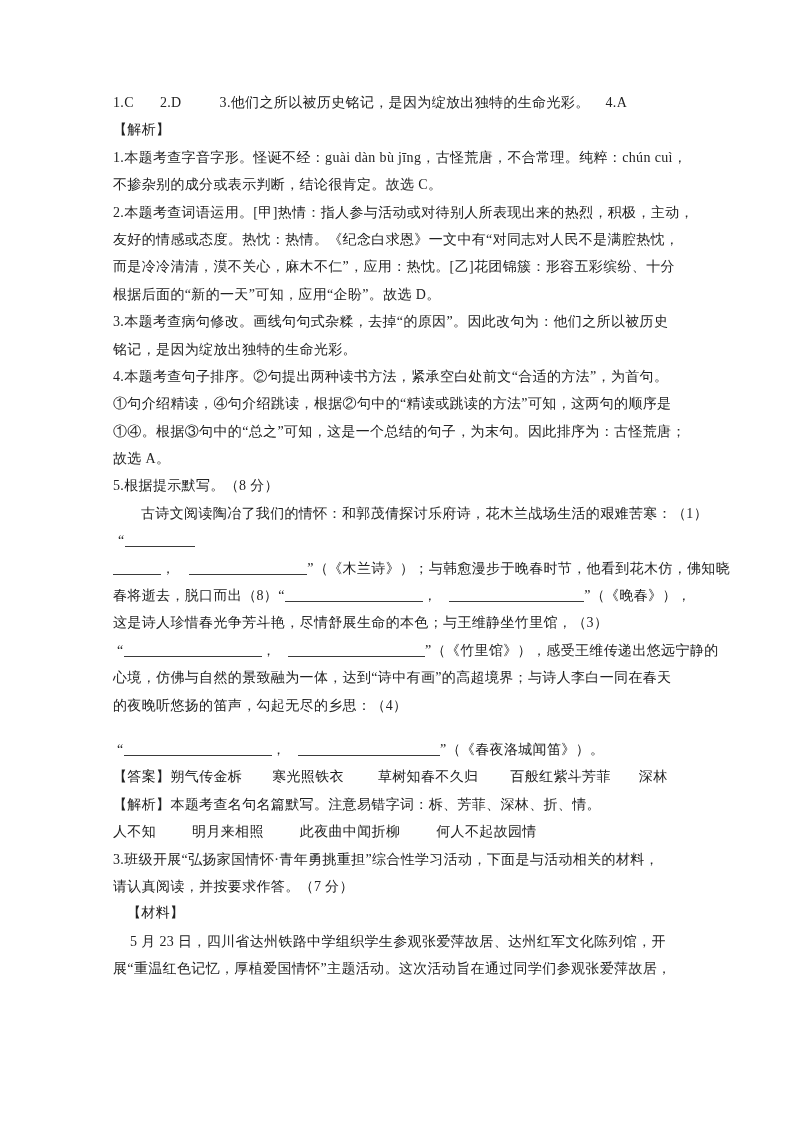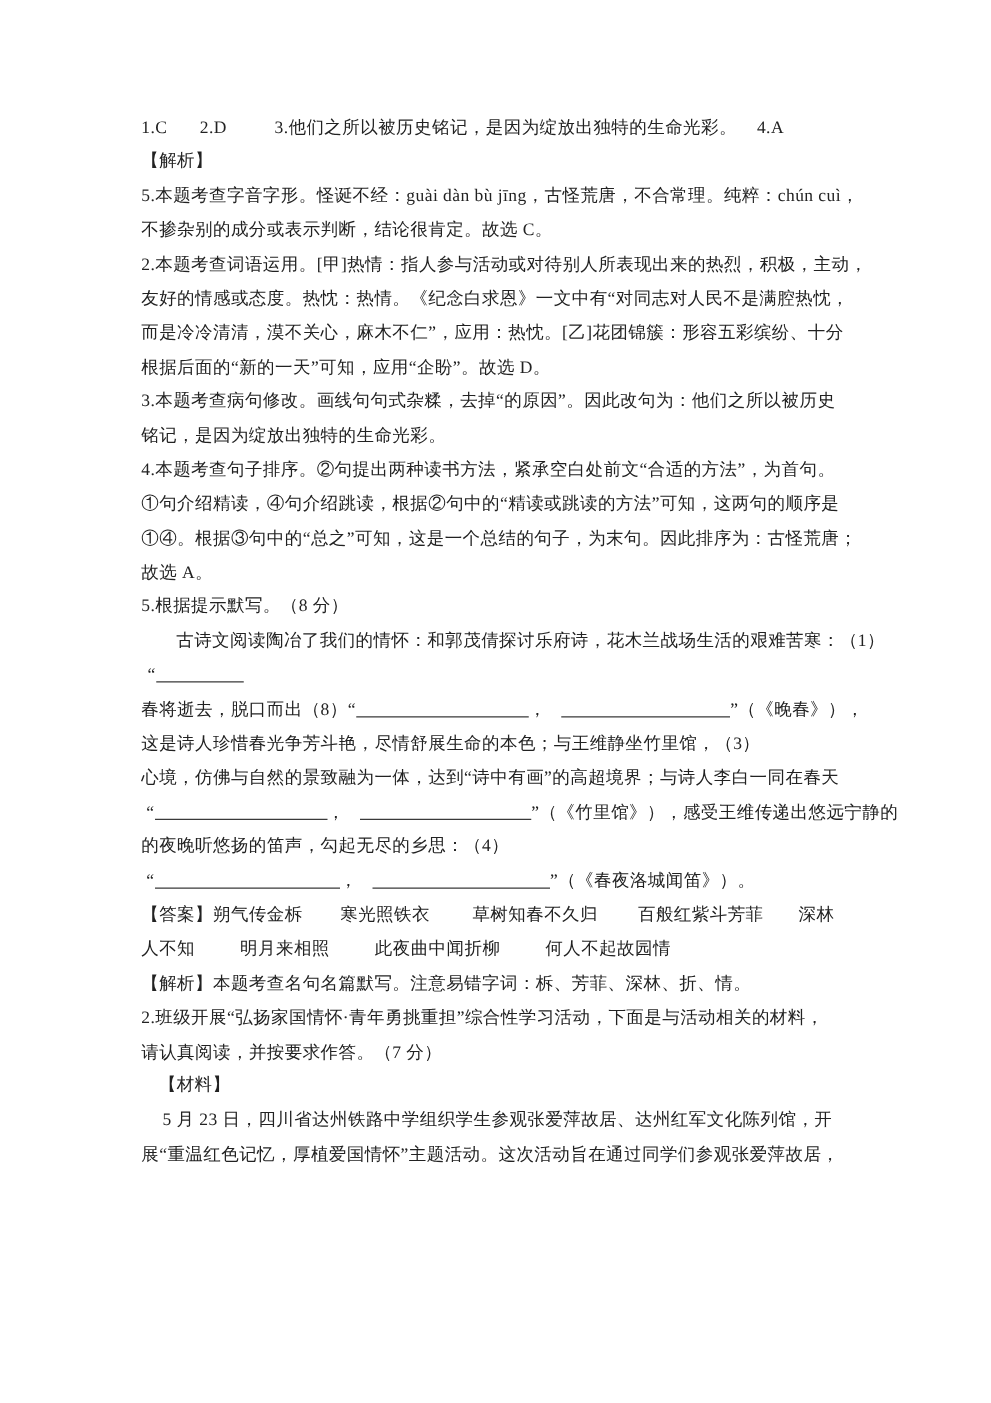--- a/index.html
+++ b/index.html
@@ -37,43 +37,44 @@
     border-bottom: 1px solid #3a3a3a;
   }
 </style>
 </head>
 <body>
 
 <div class="page">
   <div class="doc-body">
       <div class="line"><span>1.C</span><span class="gap" style="width: 26px;"></span><span>2.D</span><span class="gap" style="width: 38px;"></span><span>3.他们之所以被历史铭记，是因为绽放出独特的生命光彩。</span><span class="gap" style="width: 16px;"></span><span>4.A</span></div>
       <div class="line"><span>【解析】</span></div>
-      <div class="line"><span>5.本题考查字音字形。怪诞不经：guài dàn bù jīng，古怪荒唐，不合常理。纯粹：chún cuì，</span></div>
+      <div class="line"><span>1.本题考查字音字形。怪诞不经：guài dàn bù jīng，古怪荒唐，不合常理。纯粹：chún cuì，</span></div>
       <div class="line"><span>不掺杂别的成分或表示判断，结论很肯定。故选 C。</span></div>
       <div class="line"><span>2.本题考查词语运用。[甲]热情：指人参与活动或对待别人所表现出来的热烈，积极，主动，</span></div>
       <div class="line"><span>友好的情感或态度。热忱：热情。《纪念白求恩》一文中有“对同志对人民不是满腔热忱，</span></div>
       <div class="line"><span>而是冷冷清清，漠不关心，麻木不仁”，应用：热忱。[乙]花团锦簇：形容五彩缤纷、十分</span></div>
       <div class="line"><span>根据后面的“新的一天”可知，应用“企盼”。故选 D。</span></div>
       <div class="line"><span>3.本题考查病句修改。画线句句式杂糅，去掉“的原因”。因此改句为：他们之所以被历史</span></div>
       <div class="line"><span>铭记，是因为绽放出独特的生命光彩。</span></div>
       <div class="line"><span>4.本题考查句子排序。②句提出两种读书方法，紧承空白处前文“合适的方法”，为首句。</span></div>
       <div class="line"><span>①句介绍精读，④句介绍跳读，根据②句中的“精读或跳读的方法”可知，这两句的顺序是</span></div>
       <div class="line"><span>①④。根据③句中的“总之”可知，这是一个总结的句子，为末句。因此排序为：古怪荒唐；</span></div>
       <div class="line"><span>故选 A。</span></div>
       <div class="line"><span>5.根据提示默写。（8 分）</span></div>
       <div class="line" style="padding-left: 28px;"><span>古诗文阅读陶冶了我们的情怀：和郭茂倩探讨乐府诗，花木兰战场生活的艰难苦寒：（1）</span></div>
       <div class="line" style="padding-left: 5px;"><span>“</span><span class="blank" style="width: 70px;"></span></div>
+      <div class="line"><span class="blank" style="width: 48px;"></span><span>，</span><span class="gap" style="width: 14px;"></span><span class="blank" style="width: 118px;"></span><span>”（《木兰诗》）；与韩愈漫步于晚春时节，他看到花木仿，佛知晓</span></div>
       <div class="line"><span>春将逝去，脱口而出（8）“</span><span class="blank" style="width: 138px;"></span><span>，</span><span class="gap" style="width: 12px;"></span><span class="blank" style="width: 135px;"></span><span>”（《晚春》），</span></div>
       <div class="line"><span>这是诗人珍惜春光争芳斗艳，尽情舒展生命的本色；与王维静坐竹里馆，（3）</span></div>
+      <div class="line" style="padding-left: 4px;"><span>“</span><span class="blank" style="width: 138px;"></span><span>，</span><span class="gap" style="width: 12px;"></span><span class="blank" style="width: 137px;"></span><span>”（《竹里馆》），感受王维传递出悠远宁静的</span></div>
       <div class="line"><span>心境，仿佛与自然的景致融为一体，达到“诗中有画”的高超境界；与诗人李白一同在春天</span></div>
-      <div class="line" style="padding-left: 4px;"><span>“</span><span class="blank" style="width: 138px;"></span><span>，</span><span class="gap" style="width: 12px;"></span><span class="blank" style="width: 137px;"></span><span>”（《竹里馆》），感受王维传递出悠远宁静的</span></div>
       <div class="line"><span>的夜晚听悠扬的笛声，勾起无尽的乡思：（4）</span></div>
-      <div class="line" style="padding-left: 4px;"><span>“</span><span class="blank" style="width: 148px;"></span><span>，</span><span class="gap" style="width: 12px;"></span><span class="blank" style="width: 142px;"></span><span>”（《春夜洛城闻笛》）。</span></div>
+      <div class="line" style="padding-left: 4px; margin-top: 17px;"><span>“</span><span class="blank" style="width: 148px;"></span><span>，</span><span class="gap" style="width: 12px;"></span><span class="blank" style="width: 142px;"></span><span>”（《春夜洛城闻笛》）。</span></div>
       <div class="line"><span>【答案】朔气传金柝</span><span class="gap" style="width: 30px;"></span><span>寒光照铁衣</span><span class="gap" style="width: 34px;"></span><span>草树知春不久归</span><span class="gap" style="width: 32px;"></span><span>百般红紫斗芳菲</span><span class="gap" style="width: 28px;"></span><span>深林</span></div>
+      <div class="line"><span>【解析】本题考查名句名篇默写。注意易错字词：柝、芳菲、深林、折、情。</span></div>
       <div class="line"><span>人不知</span><span class="gap" style="width: 36px;"></span><span>明月来相照</span><span class="gap" style="width: 36px;"></span><span>此夜曲中闻折柳</span><span class="gap" style="width: 36px;"></span><span>何人不起故园情</span></div>
-      <div class="line"><span>【解析】本题考查名句名篇默写。注意易错字词：柝、芳菲、深林、折、情。</span></div>
-      <div class="line"><span>2.班级开展“弘扬家国情怀·青年勇挑重担”综合性学习活动，下面是与活动相关的材料，</span></div>
+      <div class="line"><span>3.班级开展“弘扬家国情怀·青年勇挑重担”综合性学习活动，下面是与活动相关的材料，</span></div>
       <div class="line"><span>请认真阅读，并按要求作答。（7 分）</span></div>
       <div class="line" style="padding-left: 14px; font-family: Liberation Mono, monospace;"><span>【材料】</span></div>
       <div class="line" style="padding-left: 17px;"><span>5 月 23 日，四川省达州铁路中学组织学生参观张爱萍故居、达州红军文化陈列馆，开</span></div>
       <div class="line"><span>展“重温红色记忆，厚植爱国情怀”主题活动。这次活动旨在通过同学们参观张爱萍故居，</span></div>
     </div>
 </div>
 
 </body></html>

